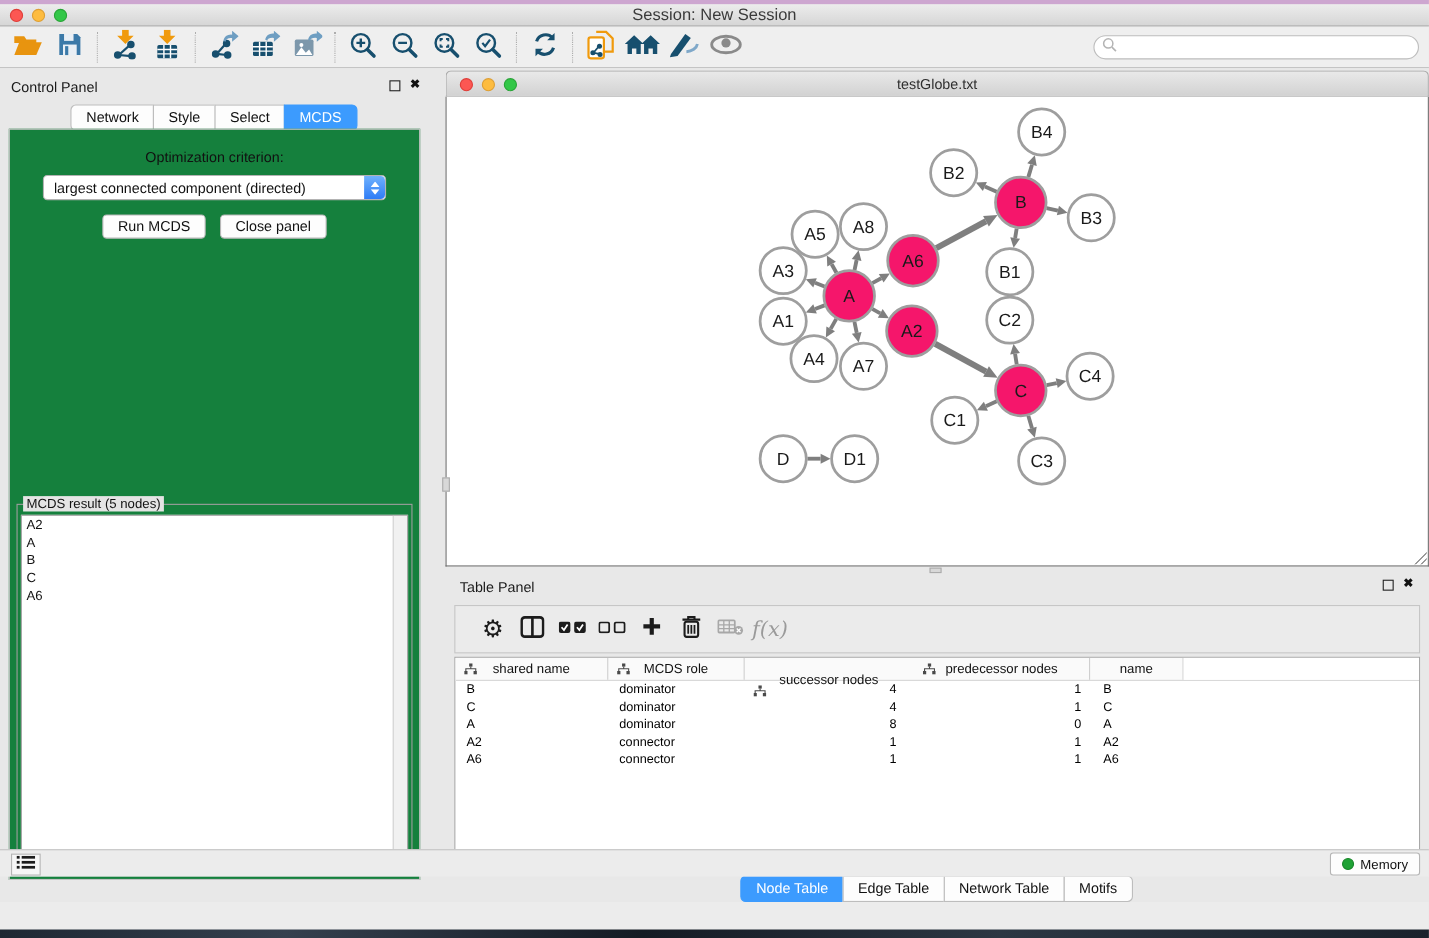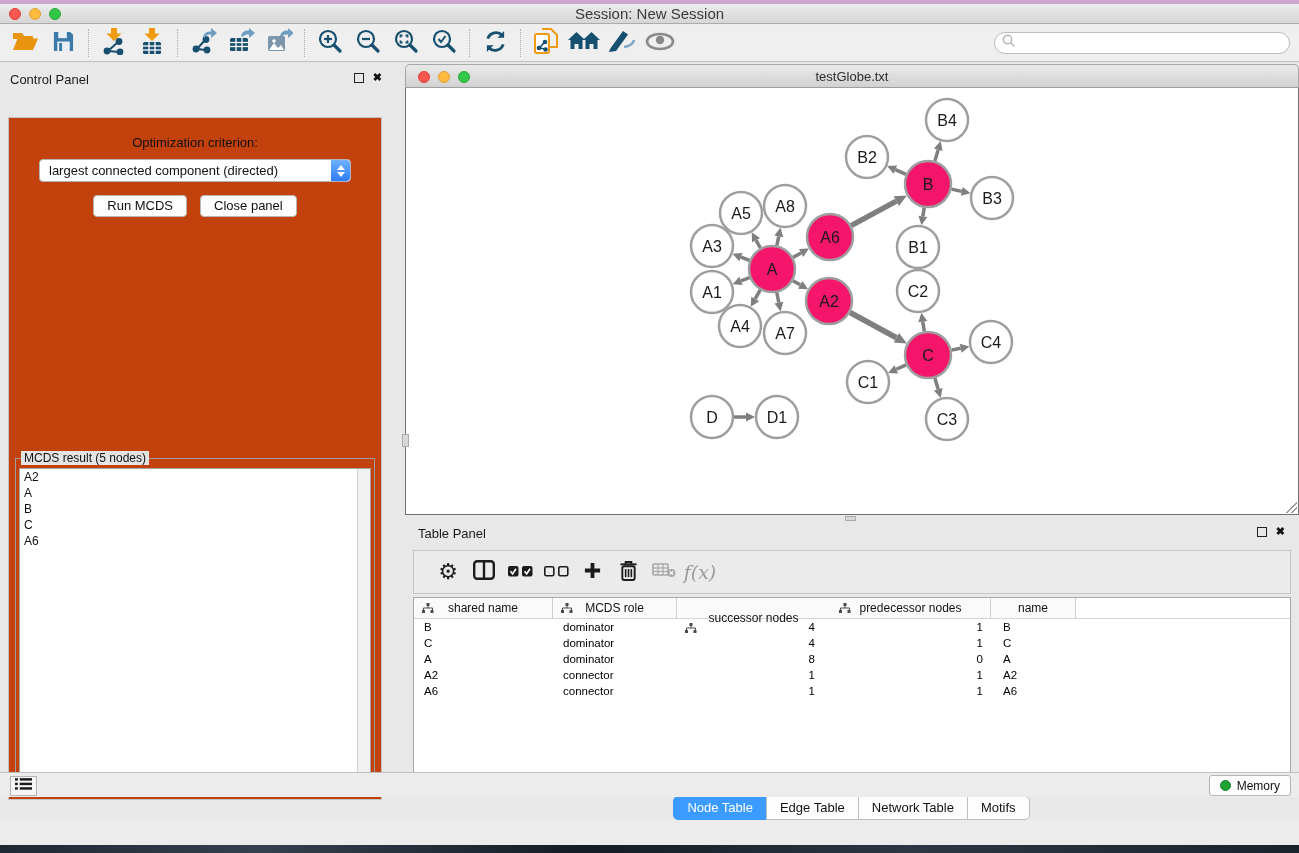--- a/index.html
+++ b/index.html
@@ -39,21 +39,21 @@
 
   .tabset { display:flex; justify-content:center; }
   .tabset .tab { background:#FDFDFD; border:1px solid #BDBDBD; margin-left:-1px;
     font-size:13px; color:#111; padding:3px 13px 4px; cursor:default; }
   .tabset .tab:first-child { border-radius:5px 0 0 5px; }
   .tabset .tab:last-child { border-radius:0 5px 5px 0; }
   .tabset .tab.selected { background:#3C9BFE; border-color:#3C9BFE; color:#fff; }
   .cp-tabs { position:absolute; left:0; top:33px; width:100%; }
 
   .cp-inner { position:absolute; left:8px; top:55px; width:374px; height:683px;
-    background:#c2410c; border:1px solid #C3C3C3; }
+    background:#15803d; border:1px solid #C3C3C3; }
   .opt-label { text-align:center; margin-top:17px; font-size:13px; color:#111; }
   .criterion { position:relative; width:312px; height:23px; margin:9px auto 4px;
     background:#fff; border:1px solid #B3B3B3; border-radius:4px;
     font-size:13px; color:#111; line-height:21px; padding-left:9px; }
   .criterion .stepper { position:absolute; right:0px; top:0px; bottom:0px; width:19px;
     background:linear-gradient(#6FB1FD,#2E7CF6); border-radius:0 4px 4px 0;
     display:flex; flex-direction:column; align-items:center; justify-content:center; gap:2px; }
   .btn-row { display:flex; justify-content:center; gap:13px; margin-top:13px; }
   .mac-btn { background:#FDFDFD; border:1px solid #B7B7B7; border-radius:4px;
     font-size:13px; color:#111; padding:2px 13px 3px; cursor:default; }
@@ -293,20 +293,26 @@
 <div class="main">
 
   <div class="cpanel">
     <div class="panel-head">
       <span class="ptitle">Control Panel</span>
       <span class="wbtns">
         <span class="float-box"></span>
         <span class="close-x">✖</span>
       </span>
     </div>
+    <div class="tabset cp-tabs" id="cp-tabs">
+        <div class="tab">Network</div>
+        <div class="tab">Style</div>
+        <div class="tab">Select</div>
+        <div class="tab selected">MCDS</div>
+      </div>
     <div class="cp-inner">
       <div class="opt-label">Optimization criterion:</div>
       <div class="criterion">
         <span>largest connected component (directed)</span>
         <span class="stepper">
           <svg width="8" height="5" viewBox="0 0 8 5">
               <path d="M0 5L4 0l4 5z" fill="#fff"></path>
             </svg>
           <svg width="8" height="5" viewBox="0 0 8 5">
               <path d="M0 0l4 5 4-5z" fill="#fff"></path>

